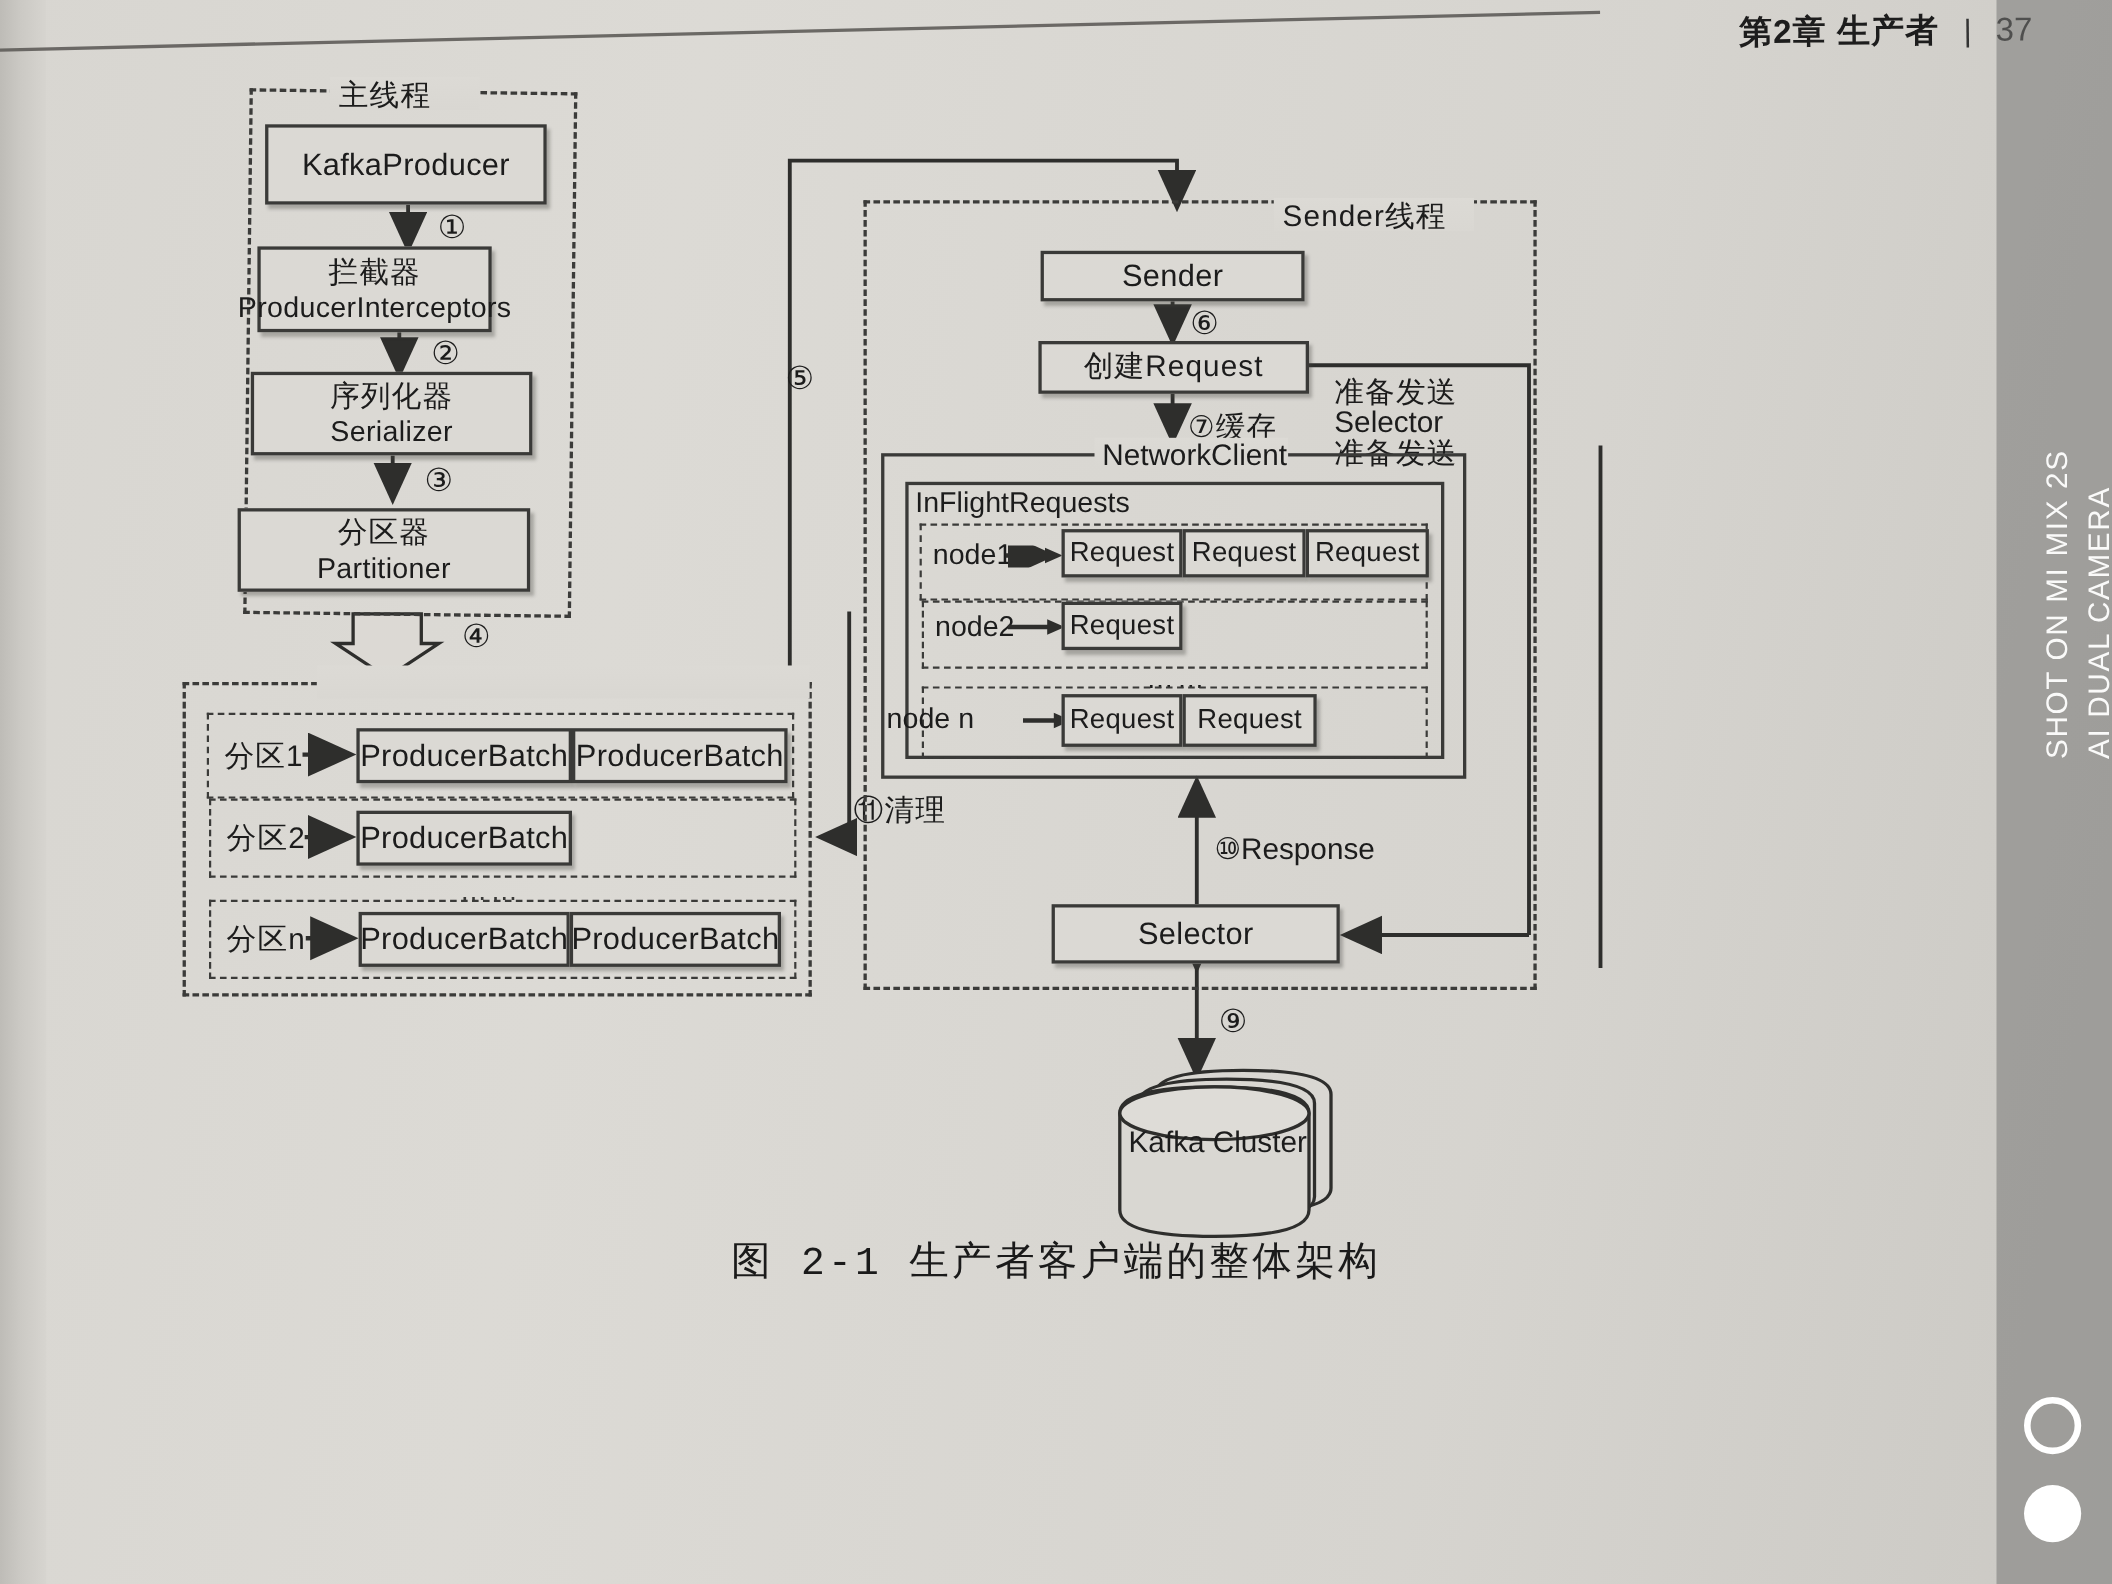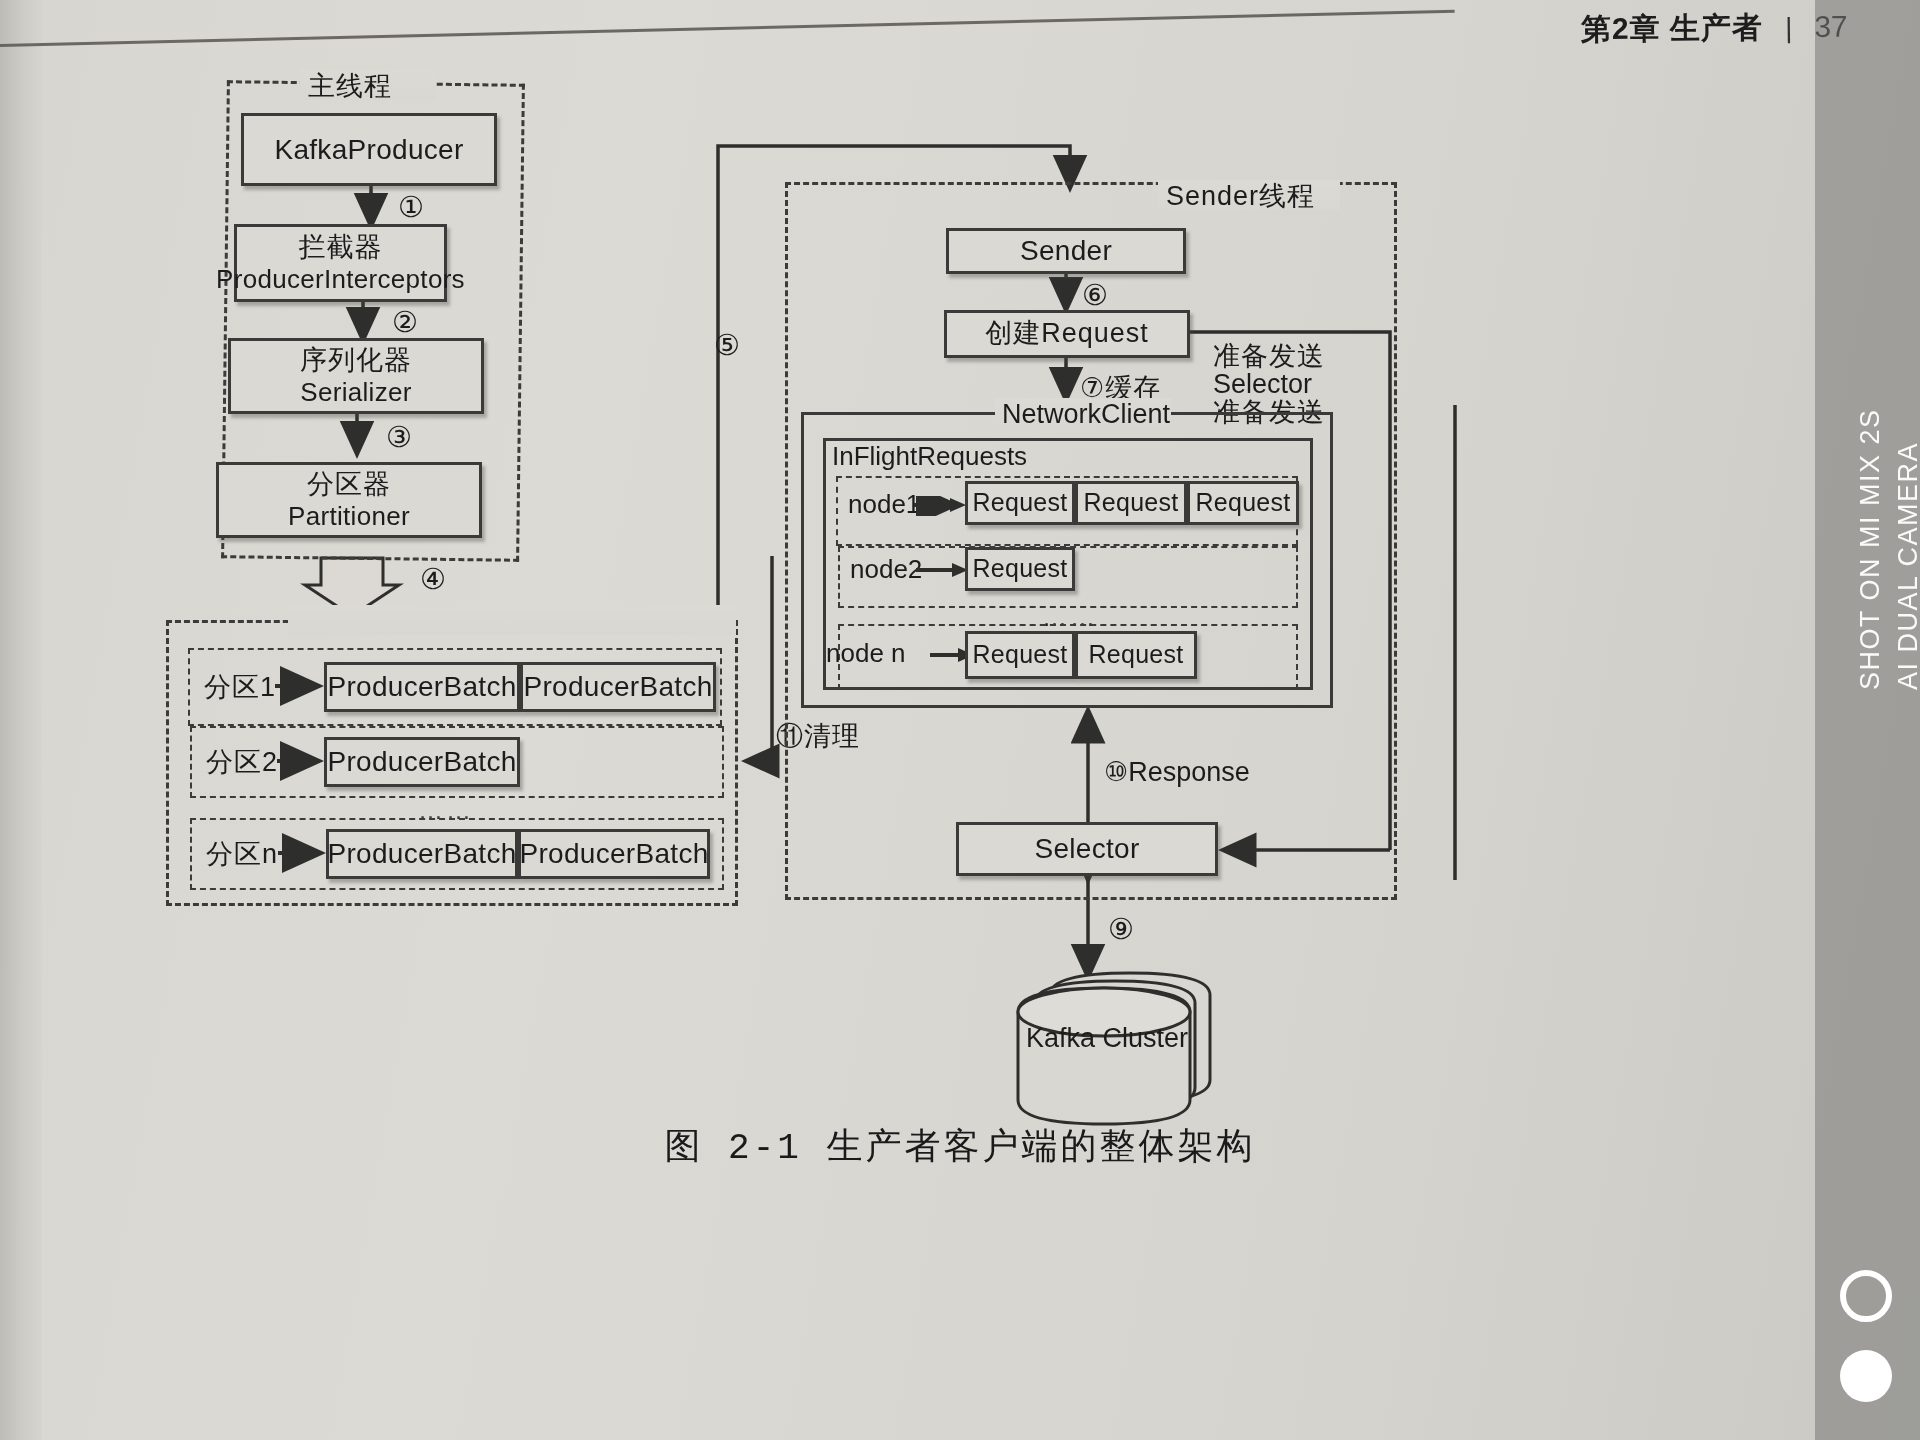--- a/index.html
+++ b/index.html
@@ -320,21 +320,21 @@
         </g>
       <path d="M36,2 L52,9 L36,16 z" fill="#2e2e2c"></path>
     </svg>
     <div class="node single" style="left:965px; top:547px; width:110px; height:44px;">
       <span class="en" style="font-size:25px">Request</span>
     </div>
 
     <div class="lbl sm" style="left:1042px; top:602px; letter-spacing:3px;">……</div>
 
     <div class="dashbox thin" style="left:838px; top:624px; width:460px; height:66px;"></div>
-    <div class="lbl en" style="left:826px; top:638px; font-size:26px;">node n</div>
+    <div class="lbl en" style="left:806px; top:638px; font-size:26px;">node n</div>
     <svg width="60" height="20" style="position:absolute;left:930px;top:646px;">
       <g stroke="#2e2e2c" stroke-width="4" fill="none">
           <line x1="0" y1="9" x2="30" y2="9"></line>
         </g>
       <path d="M28,2 L44,9 L28,16 z" fill="#2e2e2c"></path>
     </svg>
     <div class="node single" style="left:965px; top:631px; width:110px; height:48px;">
       <span class="en" style="font-size:25px">Request</span>
     </div>
     <div class="node single" style="left:1075px; top:631px; width:122px; height:48px;">

